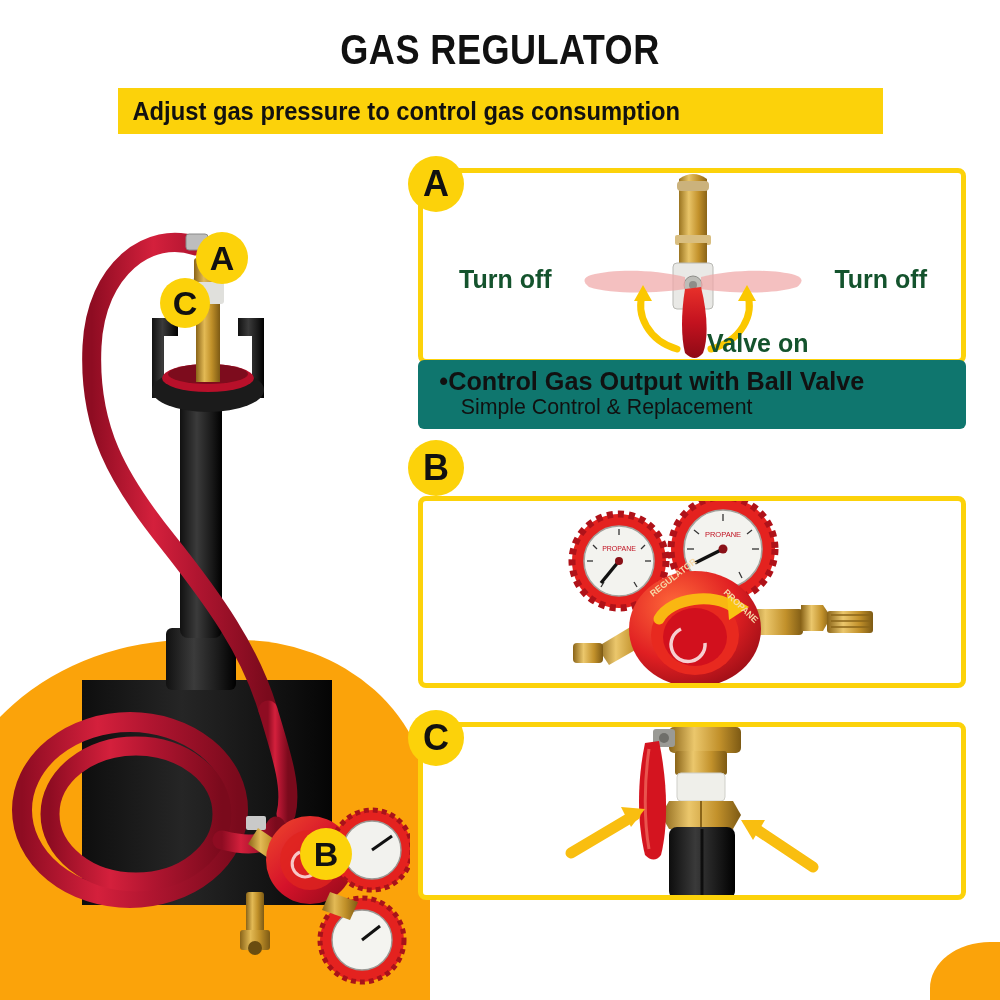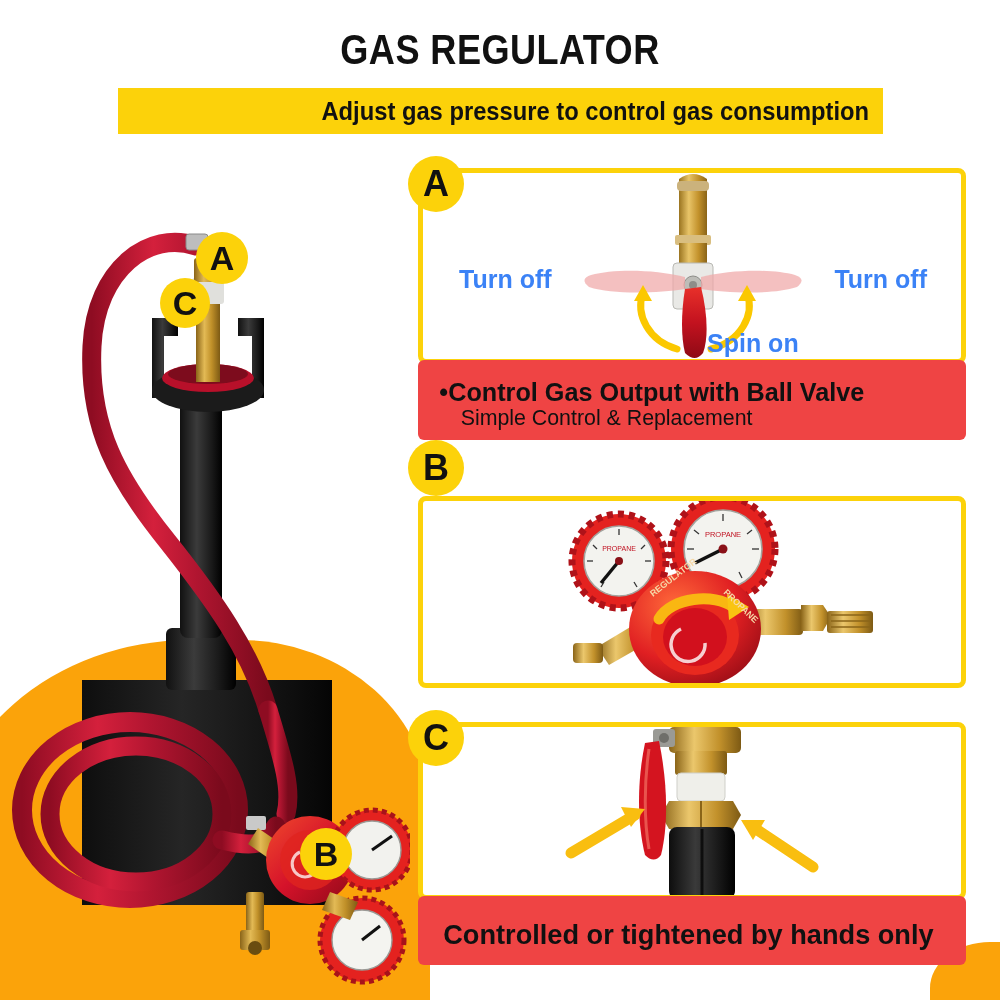--- a/index.html
+++ b/index.html
@@ -10,21 +10,21 @@
 
   
   .title {
     position:absolute; left:0; top:26px; width:1000px; text-align:center;
     font-family:"Liberation Sans Narrow","Liberation Sans",sans-serif;
     font-weight:bold; font-size:42px; letter-spacing:.5px; color:#111;
     transform:scaleX(.86); transform-origin:center top;
   }
   .subbanner {
     position:absolute; left:118px; top:88px; width:765px; height:46px;
-    background:#FCD20A; display:flex; align-items:center; justify-content:flex-end;
+    background:#FCD20A; display:flex; align-items:center; justify-content:flex-start;
   }
   .subbanner span{
     font-weight:bold; font-size:25px; color:#111;
     transform:scaleX(.95); transform-origin:center;
     font-family:"Liberation Sans",sans-serif;
   }
 
   
   .blob {
     position:absolute; left:-60px; top:640px; width:490px; height:430px;
@@ -45,40 +45,40 @@
     font-weight:bold; z-index:9;
   }
 
   
   .panel { position:absolute; left:418px; width:548px; z-index:4; }
   .panel .frame{
     border:5px solid #FCD20A; border-radius:8px; background:#fff;
     position:relative; overflow:hidden;
   }
   .panel .cap{
-    background:#ef4444; border-radius:6px; margin-top:-4px;
-    padding:18px 0 9px 0; position:relative; z-index:2;
+    background:#0f766e; border-radius:6px; margin-top:-4px;
+    padding:7px 0 9px 0; position:relative; z-index:2;
   }
   .cap .main{
     font-weight:bold; font-size:26px; color:#111; line-height:1.08;
     padding-left:22px; white-space:nowrap;
     transform:scaleX(.97); transform-origin:left center;
   }
   .cap .sub{
     font-size:22px; color:#111; line-height:1.12; padding-left:44px;
     white-space:nowrap; transform:scaleX(.97); transform-origin:left center;
   }
   .cap.single .main{ font-size:28px; padding-left:26px; padding-top:6px; padding-bottom:6px;}
 
   .badge-corner{
     position:absolute; left:-10px; top:-12px; width:56px; height:56px;
     font-size:36px; z-index:10;
   }
 
-  .lbl{ position:absolute; font-weight:bold; color:#3b82f6; white-space:nowrap; }
+  .lbl{ position:absolute; font-weight:bold; color:#14532d; white-space:nowrap; }
 </style>
 </head>
 <body>
 
 <div id="stage">
 
   <div class="title">GAS REGULATOR</div>
   <div class="subbanner">
     <span>Adjust gas pressure to control gas consumption</span>
   </div>
@@ -213,21 +213,21 @@
 
         <path d="M262 116 C258 140 258 164 262 180 q10 10 18 0 C286 164 284 138 278 114 z" fill="url(#rh)"></path>
 
         <path d="M254 176 C226 168 212 142 220 120" fill="none" stroke="#FBC800" stroke-width="7" stroke-linecap="round"></path>
         <path d="M220 112 l9 16 l-18 0 z" fill="#FBC800"></path>
         <path d="M288 176 C318 168 332 142 324 120" fill="none" stroke="#FBC800" stroke-width="7" stroke-linecap="round"></path>
         <path d="M324 112 l9 16 l-18 0 z" fill="#FBC800"></path>
       </svg>
       <div class="lbl" style="left:36px;top:92px;font-size:25px;">Turn off</div>
       <div class="lbl" style="right:34px;top:92px;font-size:25px;">Turn off</div>
-      <div class="lbl" style="left:284px;top:156px;font-size:25px;">Spin on</div>
+      <div class="lbl" style="left:284px;top:156px;font-size:25px;">Valve on</div>
     </div>
     <div class="cap">
       <div class="main">
         <span>•</span><span>Control Gas Output with Ball Valve</span>
       </div>
       <div class="sub">Simple Control &amp; Replacement</div>
     </div>
     <div class="badge badge-corner">
       <span>A</span>
     </div>
@@ -353,21 +353,18 @@
 
         <path d="M222 16 C214 54 214 96 222 128 q9 9 16 0 C246 96 244 52 236 14 z" fill="#D4141F"></path>
         <path d="M226 22 C221 56 221 94 226 122" fill="none" stroke="#F06A5E" stroke-width="3" opacity=".75"></path>
 
         <path d="M148 126 L212 88" stroke="#F9BE10" stroke-width="11" stroke-linecap="round"></path>
         <path d="M222 82 l-24 -2 l10 20 z" fill="#F9BE10"></path>
         <path d="M390 140 L330 100" stroke="#F9BE10" stroke-width="11" stroke-linecap="round"></path>
         <path d="M318 93 l24 0 l-12 20 z" fill="#F9BE10"></path>
       </svg>
     </div>
-    <div class="cap single">
-      <div class="main">Controlled or tightened by hands only</div>
-    </div>
     <div class="badge badge-corner">
       <span>C</span>
     </div>
   </div>
 
 </div>
 
 </body></html>

